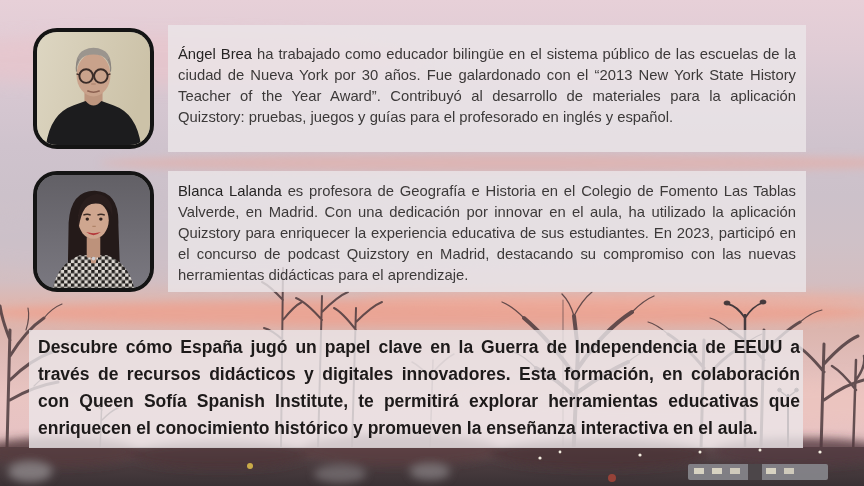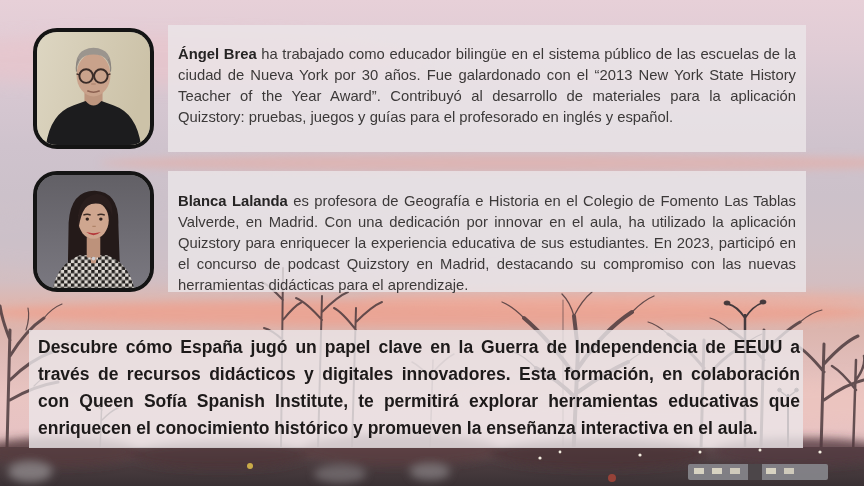--- a/index.html
+++ b/index.html
@@ -16,25 +16,25 @@
 
   .photo { position:absolute; left:33px; width:121px; height:121px;
     border:4px solid #141414; border-radius:24px; overflow:hidden;
     background:#777; }
   .photo svg { display:block; width:100%; height:100%; }
   #photo-angel  { top:28px; }
   #photo-blanca { top:171px; }
 
   .panel { position:absolute; background:rgba(235,230,232,0.8); }
   #panel-angel  { left:168px; top:25px;  width:638px; height:127px; padding:19px 10px 0 10px; }
-  #panel-blanca { left:168px; top:171px; width:638px; height:121px; padding:20px 10px 0 10px; }
+  #panel-blanca { left:168px; top:171px; width:638px; height:121px; padding:10px 10px 0 10px; }
   #panel-footer { left:29px;  top:330px; width:774px; height:118px; padding:4px 3px 0 9px; }
 
   .bio-text   { font-size:14.8px; line-height:21px; color:#3c3939; text-align:justify; }
-  .bio-name   { font-weight:700; color:#262424; }
+  .bio-name   { font-weight:400; color:#262424; }
   .footer-text{ font-size:17.5px; line-height:27px; font-weight:700; color:#1d1a1a; text-align:justify; }
 </style>
 </head>
 <body>
 
 <div id="slide">
 
   <svg id="bg" viewBox="0 0 864 486" preserveAspectRatio="none">
     <defs>
       <filter id="blur4" x="-40%" y="-200%" width="180%" height="500%">

